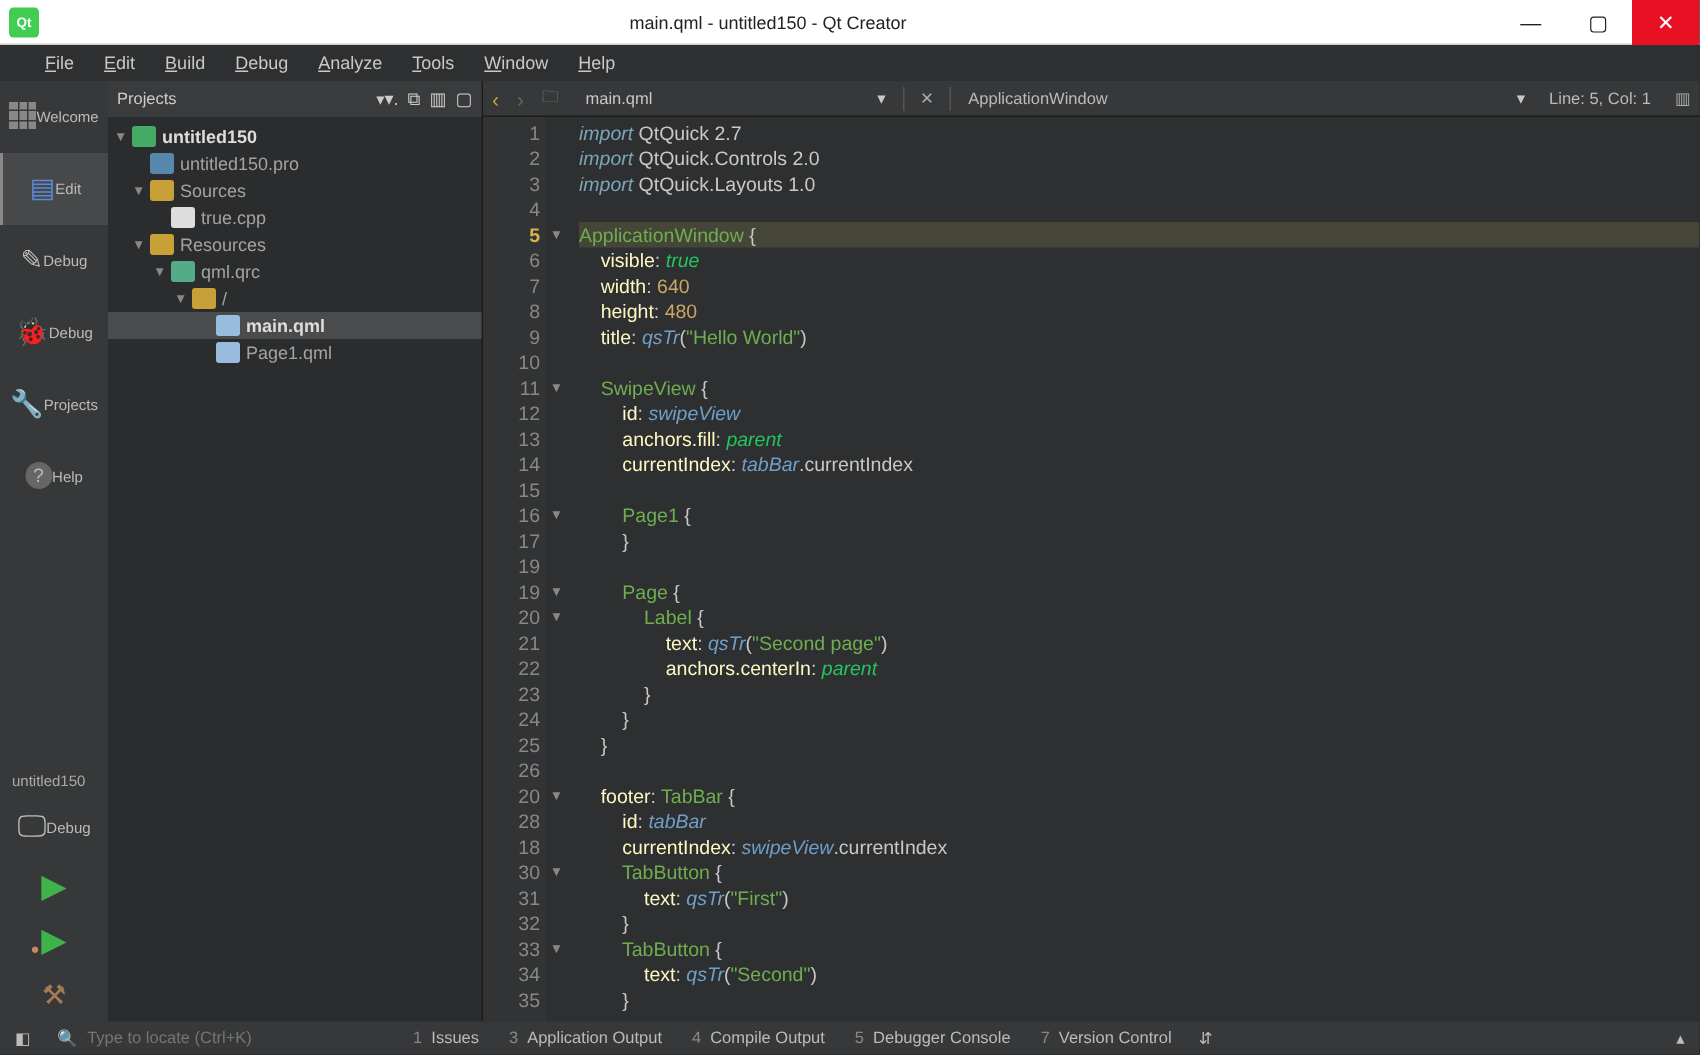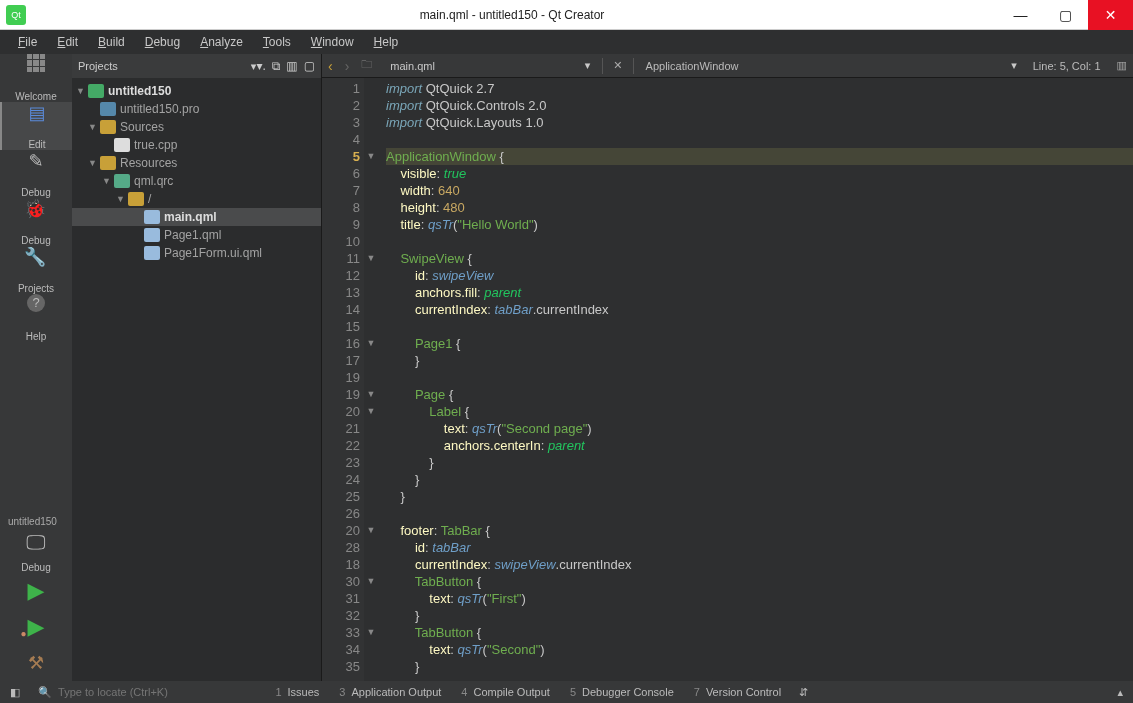--- a/index.html
+++ b/index.html
@@ -1,36 +1,36 @@
 <!DOCTYPE html>
 <html><head>
 <meta charset="utf-8">
 <style>
 * { margin: 0; padding: 0; box-sizing: border-box; font-family: "Segoe UI", Tahoma, sans-serif; }
 body { background: #2e2f30; color: #c8c8c8; width: 1133px; height: 703px; overflow: hidden; display: flex; flex-direction: column; }
 
 
 .titlebar { height: 30px; background: #fff; display: flex; align-items: center; border-bottom: 1px solid #ccc; }
-.titlebar .qt-icon { width: 20px; height: 20px; margin-left: 6px; background: #41cd52; border-radius: 3px; display: flex; align-items: center; justify-content: center; color: #fff; font-size: 9px; font-weight: normal; }
+.titlebar .qt-icon { width: 20px; height: 20px; margin-left: 6px; background: #41cd52; border-radius: 3px; display: flex; align-items: center; justify-content: center; color: #fff; font-size: 9px; font-weight: bold; }
 .titlebar .title { flex: 1; text-align: center; font-size: 12px; color: #222; }
 .titlebar .win-controls { display: flex; }
 .titlebar .win-btn { width: 45px; height: 30px; display: flex; align-items: center; justify-content: center; font-size: 14px; color: #222; }
 .titlebar .win-btn.close { background: #e81123; color: #fff; }
 
 
-.menubar { height: 24px; background: #2e2f30; display: flex; align-items: center; padding: 0 8px; font-size: 12px; }
+.menubar { height: 24px; background: #2e2f30; display: flex; align-items: center; padding: 0 20px; font-size: 12px; }
 .menubar .menu-item { padding: 2px 10px; cursor: pointer; }
 .menubar .underline { text-decoration: underline; }
 
 
 .main-layout { flex: 1; display: flex; overflow: hidden; }
 
 
 .modebar { width: 72px; background: #373839; display: flex; flex-direction: column; align-items: center; }
-.mode-item { width: 72px; height: 48px; display: flex; flex-direction: column; align-items: center; justify-content: space-between; font-size: 10px; color: #bbb; cursor: pointer; }
+.mode-item { width: 72px; height: 48px; display: flex; flex-direction: row; align-items: center; justify-content: center; font-size: 10px; color: #bbb; cursor: pointer; }
 .mode-item.active { background: #474849; border-left: 2px solid #888; }
 .mode-item .icon { font-size: 18px; margin-bottom: 2px; }
 .mode-label { font-size: 10px; }
 .modebar .spacer { flex: 1; }
 .modebar .target-sel { width: 64px; margin: 4px 0; font-size: 10px; color: #aaa; text-align: left; padding-left:4px; }
 .modebar .run-btn { height: 36px; display:flex; align-items:center; justify-content:center; font-size: 22px; }
 .icon-grid { width:18px; height:18px; display:grid; grid-template: repeat(3,1fr)/repeat(3,1fr); gap:1px; }
 .icon-grid div{ background:#888; }
 
 
@@ -210,24 +210,20 @@
           <span class="file-icon fi-folder"></span>
           <span class="name">/</span>
         </div>
       <div class="tree-row selected" style="padding-left:72px;">
           <span class="file-icon fi-qml"></span>
           <span class="name bold">main.qml</span>
         </div>
       <div class="tree-row" style="padding-left:72px;">
           <span class="file-icon fi-qml"></span>
           <span class="name">Page1.qml</span>
-        </div>
-      <div class="tree-row" style="padding-left:72px;">
-          <span class="file-icon fi-qml"></span>
-          <span class="name">Page1Form.ui.qml</span>
         </div>
     </div>
   </div>
 
   <div class="editor-area">
     <div class="editor-tabs">
       <span class="nav-arrow">‹</span>
       <span class="nav-arrow" style="color:#666;">›</span>
       <span class="tab-lock">🗀</span>
       <div class="open-file file-dd">

